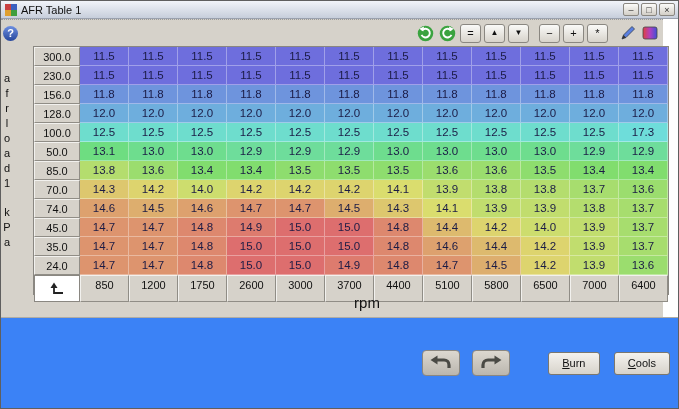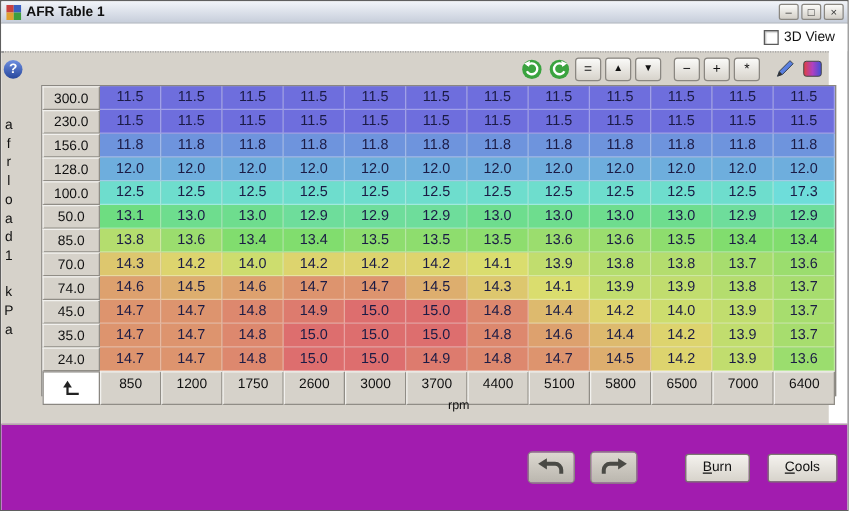--- a/index.html
+++ b/index.html
@@ -4,21 +4,21 @@
 <style>
   * { box-sizing: border-box; }
   body { margin: 0; background: #fff; font-family: "Liberation Sans", sans-serif; }
   .window { width: 679px; height: 409px; border: 1px solid #5f5f5f; background: #fff;
             position: relative; overflow: hidden; display: flex; flex-direction: column; }
 
   
   .titlebar { height: 18px; flex: 0 0 18px; background: linear-gradient(#f1f4f9, #c7cedb);
               border-bottom: 1px solid #9aa1ae; display: flex; align-items: center; padding: 0 3px; }
   .title-icon { width: 12px; height: 12px; margin: 0 4px 0 1px; }
-  .title-text { flex: 1; font-size: 11px; font-weight: bold; color: #101010; }
+  .title-text { flex: 1; font-size: 11px; font-weight: normal; color: #101010; }
   .winbtn { width: 16px; height: 13px; margin-left: 2px; font-size: 9px; line-height: 10px;
             text-align: center; color: #333; background: linear-gradient(#fbfbf9, #d3cfc7);
             border: 1px solid #8a8781; border-radius: 2px; padding: 0; }
 
   
   .menubar { height: 18px; flex: 0 0 18px; background: #d6d2ca; border-bottom: 1px solid #b7b3ab;
              display: flex; align-items: center; padding-left: 3px; }
   .menu-item { font-size: 11px; color: #111; padding: 1px 7px; }
   .mn { text-decoration: underline; }
 
@@ -56,25 +56,25 @@
   .vtext.units { margin-top: 14px; }
   .grid { display: grid; grid-auto-rows: 19px; border: 1px solid #8a8781; background: #bbb; }
   .ycell, .xcell { background: #d6d2ca; font-size: 11px; color: #111; text-align: center;
                    line-height: 18px; border-top: 1px solid #f2f1ee; border-left: 1px solid #f2f1ee;
                    border-right: 1px solid #908d86; border-bottom: 1px solid #908d86; }
   .cell { font-size: 11.5px; color: #1b1b45; text-align: center; line-height: 19px;
           border-right: 1px solid rgba(255,255,255,.35); border-bottom: 1px solid rgba(255,255,255,.35); }
   .xrow { height: 27px; line-height: 19px; }
   .corner-btn { background: #fff; border: 1px solid #8a8781; display: flex; align-items: center;
                 justify-content: center; padding: 0; }
-  .xlabel { font-size: 10px; color: #111; text-align: center; margin-left: 72px; width: 588px;
+  .xlabel { font-size: 15px; color: #111; text-align: center; margin-left: 72px; width: 588px;
             height: 16px; line-height: 16px; }
 
   
-  .footer { flex: 1; background: #a21caf; border-top: 1px solid #b0aca4; display: flex;
+  .footer { flex: 1; background: #3b82f6; border-top: 1px solid #b0aca4; display: flex;
             align-items: center; padding-right: 8px; }
   .f-spacer { flex: 1; }
   .histbtn { width: 38px; height: 26px; margin-left: 12px; background: linear-gradient(#dcd8d0, #bab6ae);
              border: 1px solid #8a8781; border-radius: 4px; display: inline-flex; align-items: center;
              justify-content: center; padding: 0; }
   .pushbtn { height: 23px; min-width: 52px; padding: 2px 13px; font-size: 11px; color: #111;
              background: linear-gradient(#f4f2ee, #d7d3cb); border: 1px solid #7a776f;
              border-radius: 3px; }
   .gap-40 { width: 38px; } .gap-14 { width: 14px; }
 </style>
@@ -92,24 +92,20 @@
     </svg>
     <span class="title-text">AFR Table 1</span>
     <button class="winbtn">–</button>
     <button class="winbtn">□</button>
     <button class="winbtn">×</button>
   </div>
 
 
   <div class="main">
 
-    <div class="topbar">
-      <span class="checkbox"></span>
-      <span class="cb-label">3D View</span>
-    </div>
 
     <div class="panel">
 
       <div class="toolbar">
         <span class="help-badge">?</span>
         <span class="tb-spacer"></span>
 
         <button class="tb-flat">
           <svg width="17" height="17" viewBox="0 0 18 18" style="transform:scaleX(-1)">
             <circle cx="9" cy="9" r="8.2" fill="#3aa33f"></circle>

